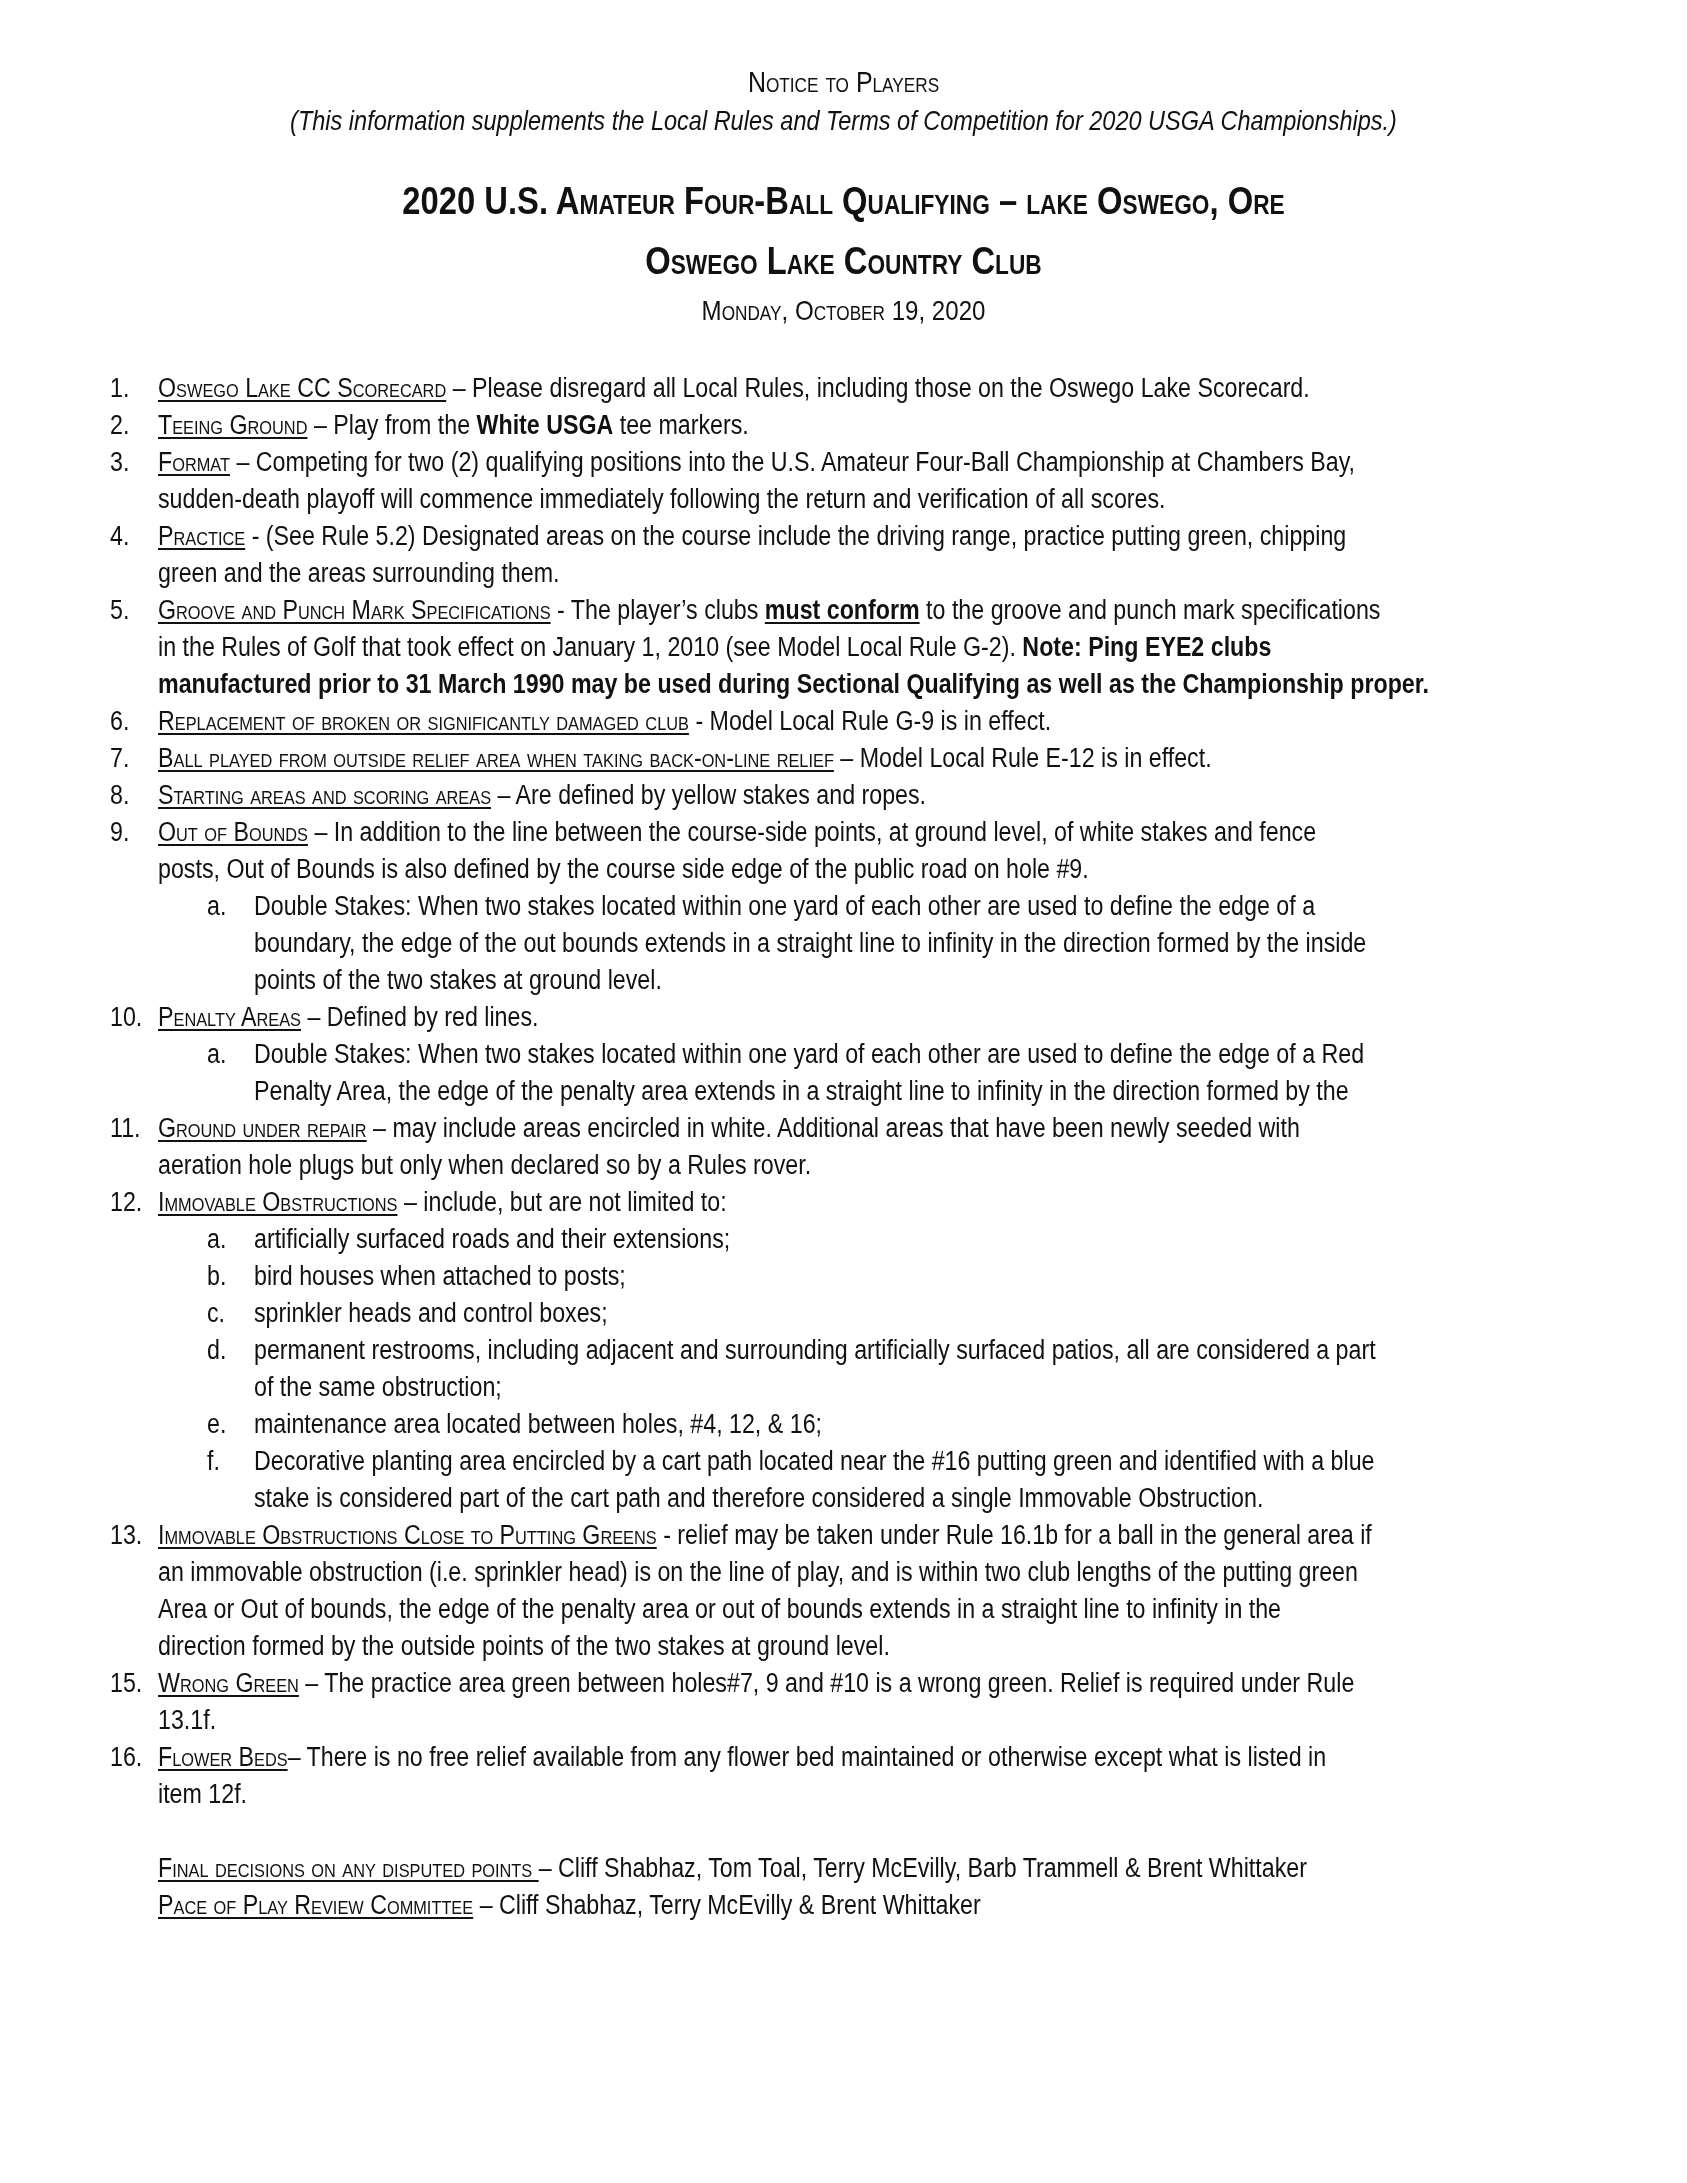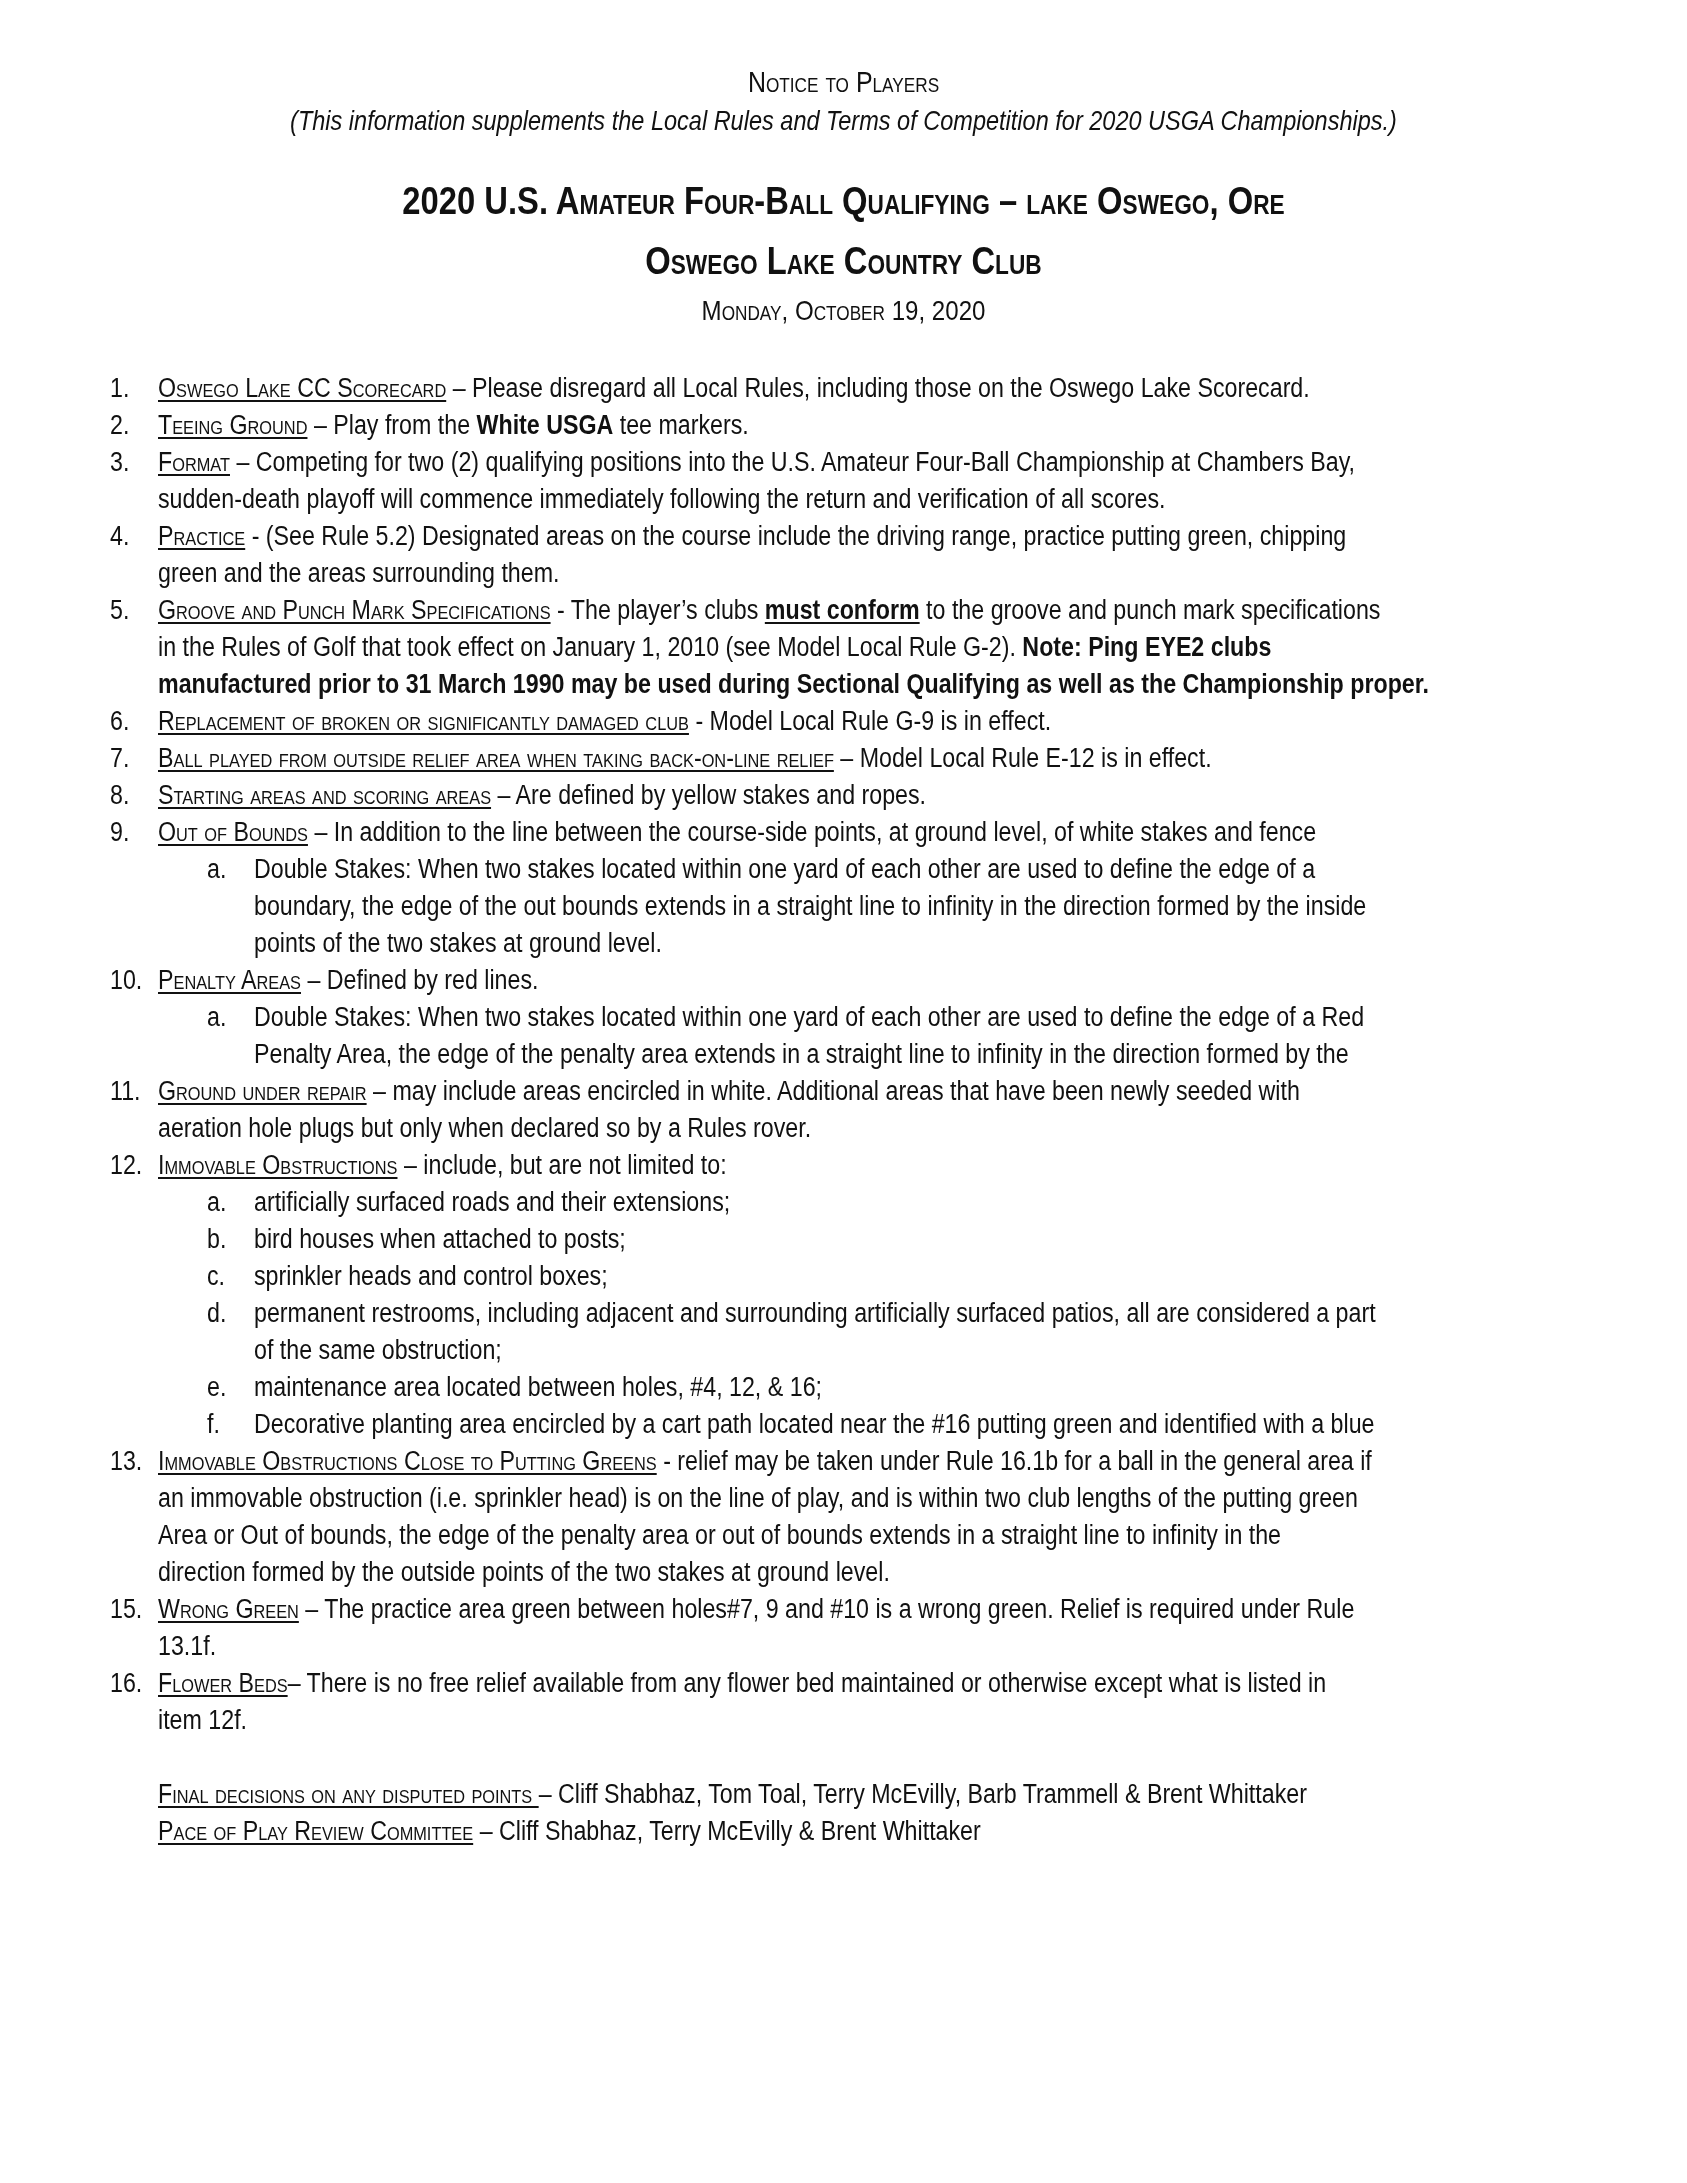--- a/index.html
+++ b/index.html
@@ -99,20 +99,23 @@
         <div class="line">
           <span class="num">8.</span>
           <span class="txt"><span class="sc">Starting areas and scoring areas</span><span> – </span><span>Are defined by yellow stakes and ropes.</span></span>
         </div>
       </div>
       <div>
         <div class="line">
           <span class="num">9.</span>
           <span class="txt"><span class="sc">Out of Bounds</span><span> – </span><span>In addition to the line between the course-side points, at ground level, of white stakes and fence</span></span>
         </div>
+        <div class="line">
+          <span class="txt"><span>posts, Out of Bounds is also defined by the course side edge of the public road on hole #9.</span></span>
+        </div>
         <div class="line sub">
           <span class="num">a.</span>
           <span class="txt"><span>Double Stakes:  When two stakes located within one yard of each other are used to define the edge of a</span></span>
         </div>
         <div class="line sub">
           <span class="txt"><span>boundary, the edge of the out bounds extends in a straight line to infinity in the direction formed by the inside</span></span>
         </div>
         <div class="line sub">
           <span class="txt"><span>points of the two stakes at ground level.</span></span>
         </div>
@@ -163,20 +166,23 @@
         <div class="line sub">
           <span class="txt"><span>of the same obstruction;</span></span>
         </div>
         <div class="line sub">
           <span class="num">e.</span>
           <span class="txt"><span>maintenance area located between holes, #4, 12, &amp; 16;</span></span>
         </div>
         <div class="line sub">
           <span class="num">f.</span>
           <span class="txt"><span>Decorative planting area encircled by a cart path located near the #16 putting green and identified with a blue</span></span>
+        </div>
+        <div class="line sub">
+          <span class="txt"><span>stake is considered part of the cart path and therefore considered a single Immovable Obstruction.</span></span>
         </div>
       </div>
       <div>
         <div class="line">
           <span class="num">13.</span>
           <span class="txt"><span class="sc">Immovable Obstructions Close to Putting Greens</span><span> - </span><span>relief may be taken under Rule 16.1b for a ball in the general area if</span></span>
         </div>
         <div class="line">
           <span class="txt"><span>an immovable obstruction (i.e. sprinkler head) is on the line of play, and is within two club lengths of the putting green</span></span>
         </div>

